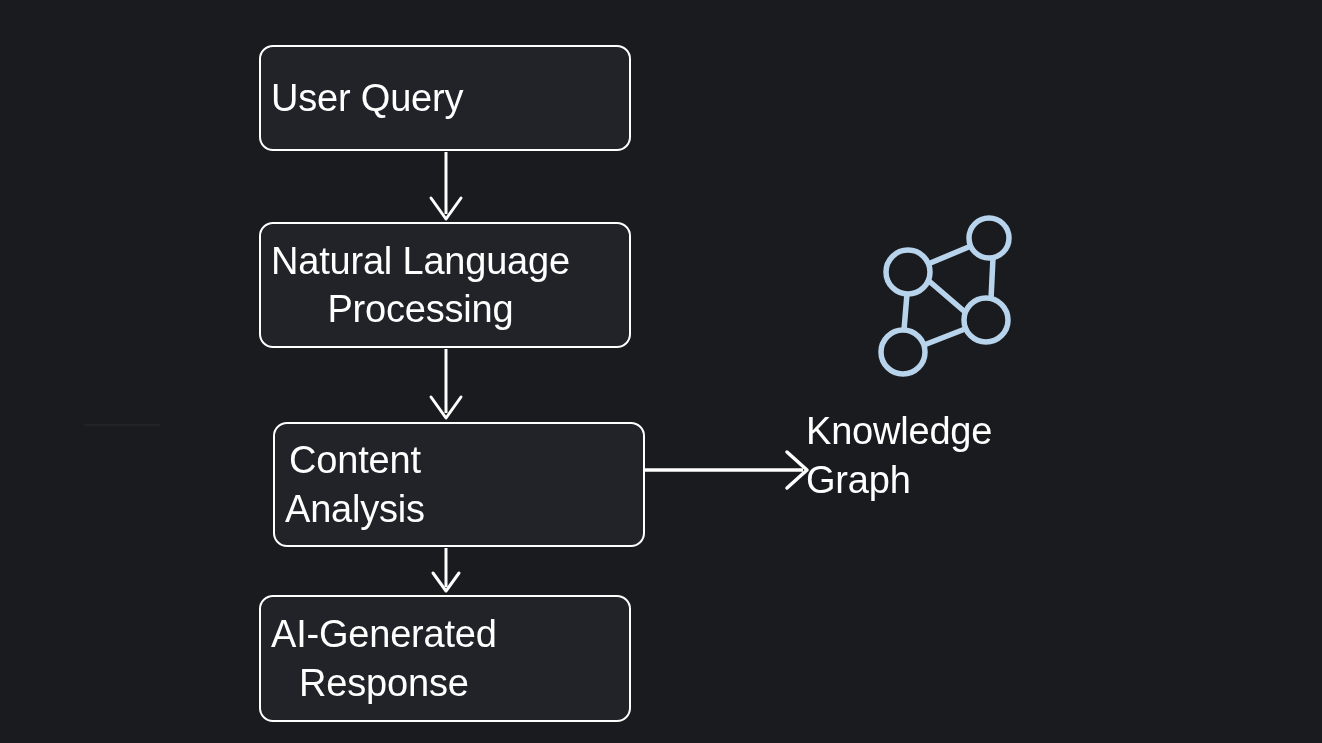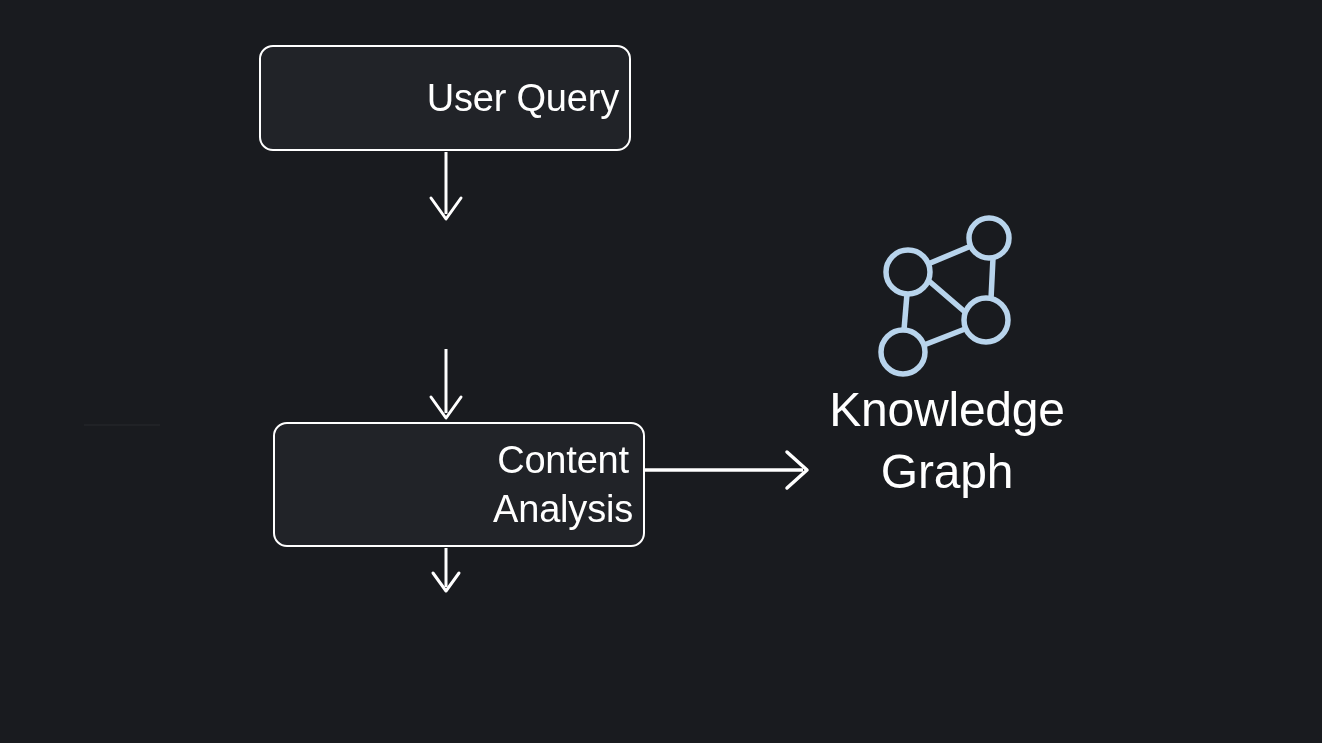--- a/index.html
+++ b/index.html
@@ -17,21 +17,21 @@
     font-family: "Liberation Sans", sans-serif;
   }
   .flow-box {
     position: absolute;
     box-sizing: border-box;
     background: #212328;
     border: 2.5px solid #ffffff;
     border-radius: 14px;
     display: flex;
     align-items: center;
-    justify-content: flex-end;
+    justify-content: flex-start;
     text-align: center;
   }
   .flow-box-label {
     color: #ffffff;
     font-size: 38px;
     line-height: 1.27;
     font-weight: 400;
     letter-spacing: -0.2px;
     white-space: pre-line;
     padding: 0 10px;
@@ -48,25 +48,25 @@
   .kg-icon {
     position: absolute;
     left: 868px;
     top: 205px;
     width: 160px;
     height: 175px;
   }
   .kg-label {
     position: absolute;
     left: 806px;
-    top: 379px;
+    top: 407px;
     width: 282px;
-    text-align: center;
+    text-align: left;
     color: #ffffff;
-    font-size: 48px;
+    font-size: 38px;
     line-height: 1.3;
     white-space: pre-line;
     letter-spacing: -0.2px;
   }
   .faint-artifact {
     position: absolute;
     left: 84px;
     top: 424px;
     width: 76px;
     height: 2px;
@@ -101,26 +101,34 @@
     <g>
       <line x1="634" y1="470" x2="803" y2="470" stroke="#ffffff" stroke-width="3.5"></line>
       <polyline points="787,452 807,470 787,488" fill="none" stroke="#ffffff" stroke-width="3.5" stroke-linecap="round" stroke-linejoin="round"></polyline>
     </g>
   </svg>
 
   <div class="flow-box" style="left:259px; top:45px; width:372px; height:106px;">
     <span class="flow-box-label">User Query</span>
   </div>
 
+  <div class="flow-box" style="left:259px; top:222px; width:372px; height:126px;">
+    <span class="flow-box-label">Natural Language
+Processing</span>
+  </div>
 
   <div class="flow-box" style="left:259px; top:422px; width:372px; height:125px;margin-left:14px;">
     <span class="flow-box-label">Content
 Analysis</span>
   </div>
 
+  <div class="flow-box" style="left:259px; top:595px; width:372px; height:127px;">
+    <span class="flow-box-label">AI-Generated
+Response</span>
+  </div>
 
   <svg class="kg-icon" viewBox="0 0 160 175">
     <g stroke="#b8d4ec" stroke-width="5.5" fill="none" stroke-linecap="round">
       <line x1="60" y1="59" x2="103" y2="41"></line>
       <line x1="125" y1="53" x2="123" y2="94"></line>
       <line x1="61" y1="76" x2="97" y2="107"></line>
       <line x1="39" y1="89" x2="36" y2="125"></line>
       <line x1="56" y1="140" x2="97" y2="124"></line>
     </g>
     <g stroke="#b8d4ec" stroke-width="5.5" fill="#191b1f">

